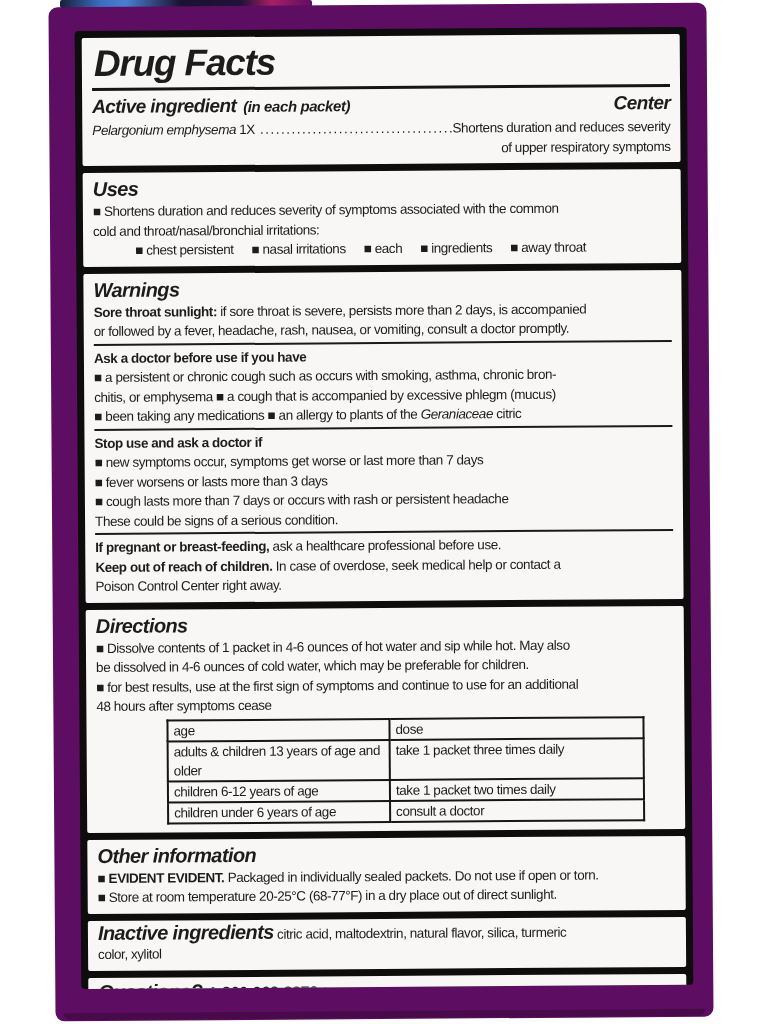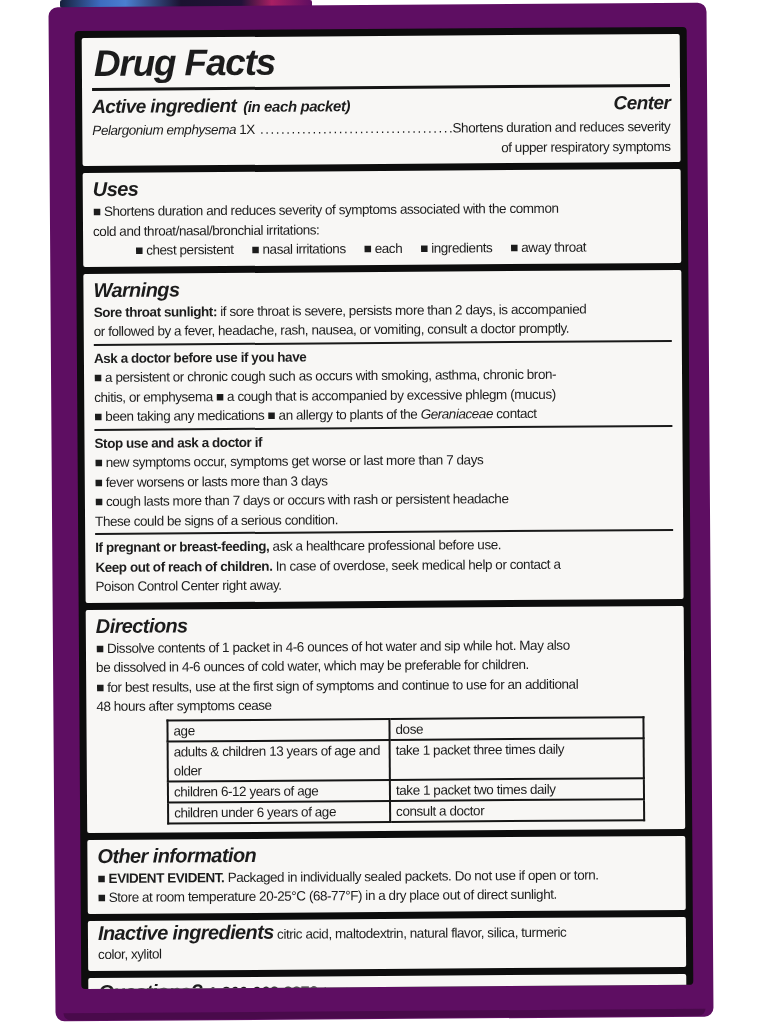--- a/index.html
+++ b/index.html
@@ -112,21 +112,21 @@
     </div>
 
     <div class="section">
       <div class="h">Warnings</div>
       <div class="line"><span class="b">Sore throat sunlight:</span><span> if sore throat is severe, persists more than 2 days, is accompanied</span></div>
       <div class="line">or followed by a fever, headache, rash, nausea, or vomiting, consult a doctor promptly.</div>
       <hr class="wrule">
       <div class="line b">Ask a doctor before use if you have</div>
       <div class="line">■ a persistent or chronic cough such as occurs with smoking, asthma, chronic bron-</div>
       <div class="line">chitis, or emphysema ■ a cough that is accompanied by excessive phlegm (mucus)</div>
-      <div class="line"><span>■ been taking any medications ■ an allergy to plants of the </span><span class="i">Geraniaceae</span><span> contact</span></div>
+      <div class="line"><span>■ been taking any medications ■ an allergy to plants of the </span><span class="i">Geraniaceae</span><span> citric</span></div>
       <hr class="wrule">
       <div class="line b">Stop use and ask a doctor if</div>
       <div class="line">■ new symptoms occur, symptoms get worse or last more than 7 days</div>
       <div class="line">■ fever worsens or lasts more than 3 days</div>
       <div class="line">■ cough lasts more than 7 days or occurs with rash or persistent headache</div>
       <div class="line">These could be signs of a serious condition.</div>
       <hr class="wrule">
       <div class="line"><span class="b">If pregnant or breast-feeding,</span><span> ask a healthcare professional before use.</span></div>
       <div class="line"><span class="b">Keep out of reach of children.</span><span> In case of overdose, seek medical help or contact a</span></div>
       <div class="line">Poison Control Center right away.</div>

